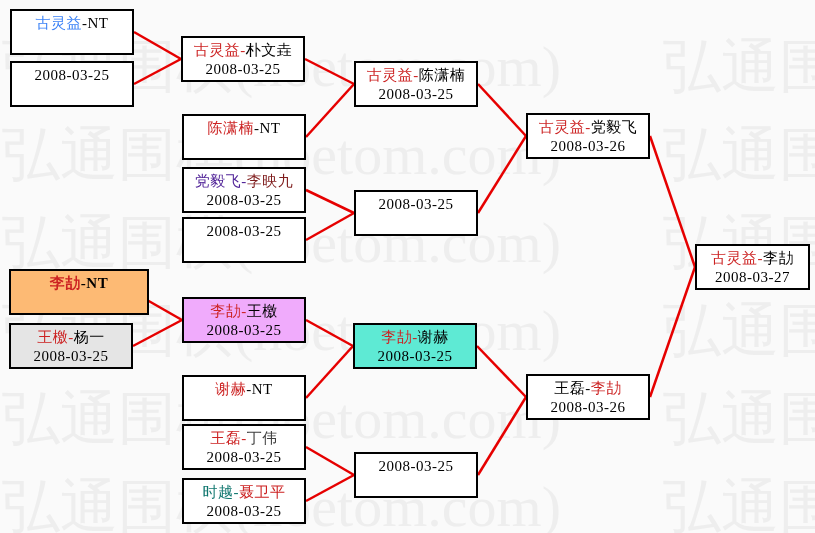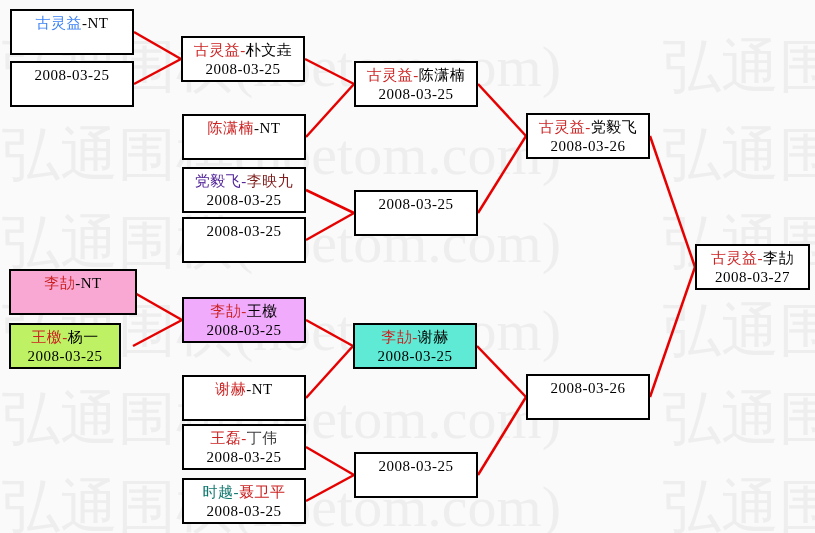--- a/index.html
+++ b/index.html
@@ -88,25 +88,25 @@
         <div class="match-line1"><span style="color: rgb(204, 34, 34);">古灵益-</span><span style="color: rgb(0, 0, 0);">陈潇楠</span></div>
         <div class="match-date" style="color: rgb(0, 0, 0);">2008-03-25</div>
       </div>
       <div class="match-box" style="left: 354px; top: 190px; width: 124px; height: 46px; border-color: rgb(0, 0, 0); background: rgb(255, 255, 255);">
         <div class="match-date" style="color: rgb(0, 0, 0);">2008-03-25</div>
       </div>
       <div class="match-box" style="left: 526px; top: 113px; width: 124px; height: 46px; border-color: rgb(0, 0, 0); background: rgb(255, 255, 255);">
         <div class="match-line1"><span style="color: rgb(204, 34, 34);">古灵益-</span><span style="color: rgb(0, 0, 0);">党毅飞</span></div>
         <div class="match-date" style="color: rgb(0, 0, 0);">2008-03-26</div>
       </div>
-      <div class="match-box" style="left: 9px; top: 269px; width: 128px; height: 46px; border-color: rgb(0, 0, 0); background: #f9a8d4;">
+      <div class="match-box" style="left: 9px; top: 269px; width: 140px; height: 46px; border-color: rgb(0, 0, 0); background: #fdba74; font-weight: bold;">
         <div class="match-line1"><span style="color: rgb(204, 34, 34);">李劼</span><span style="color: rgb(0, 0, 0);">-NT</span></div>
         <div class="match-date" style="color: rgb(0, 0, 0);"></div>
       </div>
-      <div class="match-box" style="left: 9px; top: 323px; width: 112px; height: 46px; border-color: rgb(0, 0, 0); background: #bef264;">
+      <div class="match-box" style="left: 9px; top: 323px; width: 124px; height: 46px; border-color: rgb(0, 0, 0); background: #e5e5e5;">
         <div class="match-line1"><span style="color: rgb(204, 34, 34);">王檄-</span><span style="color: rgb(0, 0, 0);">杨一</span></div>
         <div class="match-date" style="color: rgb(0, 0, 0);">2008-03-25</div>
       </div>
       <div class="match-box" style="left: 182px; top: 297px; width: 124px; height: 46px; border-color: rgb(0, 0, 0); background: #f0abfc;">
         <div class="match-line1"><span style="color: rgb(204, 34, 34);">李劼-</span><span style="color: rgb(0, 0, 0);">王檄</span></div>
         <div class="match-date" style="color: rgb(0, 0, 0);">2008-03-25</div>
       </div>
       <div class="match-box" style="left: 182px; top: 375px; width: 124px; height: 46px; border-color: rgb(0, 0, 0); background: rgb(255, 255, 255);">
         <div class="match-line1"><span style="color: rgb(204, 34, 34);">谢赫</span><span style="color: rgb(0, 0, 0);">-NT</span></div>
         <div class="match-date" style="color: rgb(0, 0, 0);"></div>
@@ -120,20 +120,21 @@
         <div class="match-date" style="color: rgb(0, 0, 0);">2008-03-25</div>
       </div>
       <div class="match-box" style="left: 353px; top: 323px; width: 124px; height: 46px; border-color: rgb(0, 0, 0); background: #5eead4;">
         <div class="match-line1"><span style="color: rgb(204, 34, 34);">李劼-</span><span style="color: rgb(0, 0, 0);">谢赫</span></div>
         <div class="match-date" style="color: rgb(0, 0, 0);">2008-03-25</div>
       </div>
       <div class="match-box" style="left: 354px; top: 452px; width: 124px; height: 46px; border-color: rgb(0, 0, 0); background: rgb(255, 255, 255);">
         <div class="match-date" style="color: rgb(0, 0, 0);">2008-03-25</div>
       </div>
       <div class="match-box" style="left: 526px; top: 374px; width: 124px; height: 46px; border-color: rgb(0, 0, 0); background: rgb(255, 255, 255);">
+        <div class="match-line1"><span style="color: rgb(0, 0, 0);">王磊-</span><span style="color: rgb(204, 34, 34);">李劼</span></div>
         <div class="match-date" style="color: rgb(0, 0, 0);">2008-03-26</div>
       </div>
       <div class="match-box" style="left: 695px; top: 244px; width: 115px; height: 46px; border-color: rgb(0, 0, 0); background: rgb(255, 255, 255);">
         <div class="match-line1"><span style="color: rgb(204, 34, 34);">古灵益-</span><span style="color: rgb(0, 0, 0);">李劼</span></div>
         <div class="match-date" style="color: rgb(0, 0, 0);">2008-03-27</div>
       </div>
     </div>
 </div>
 
 </body></html>

